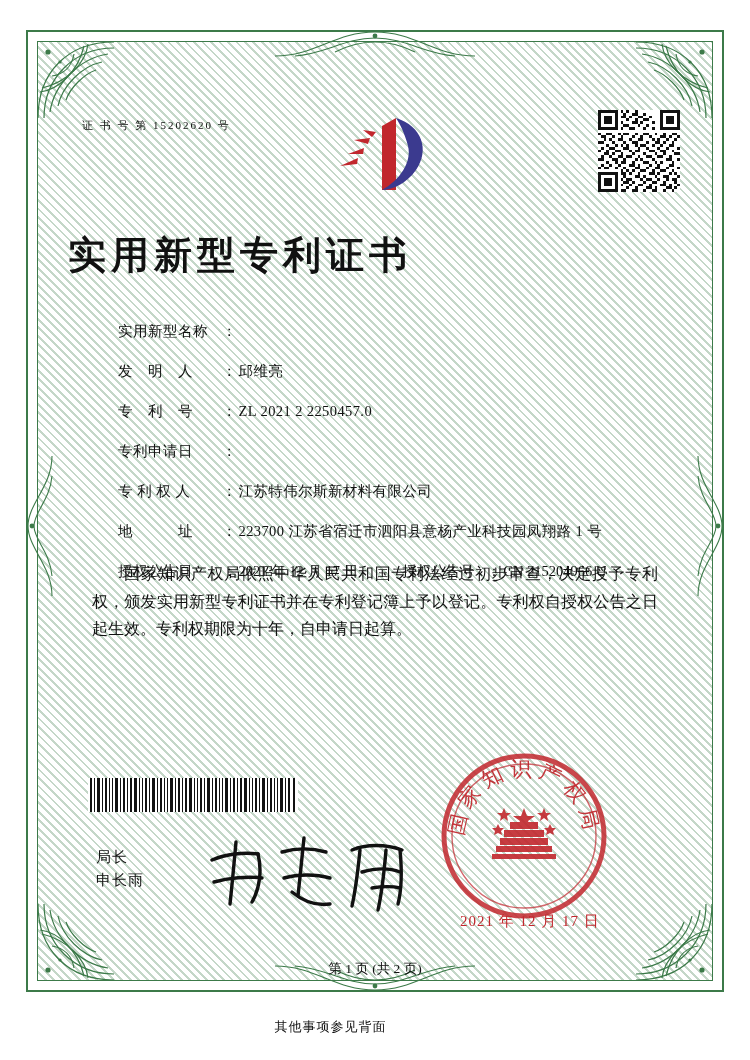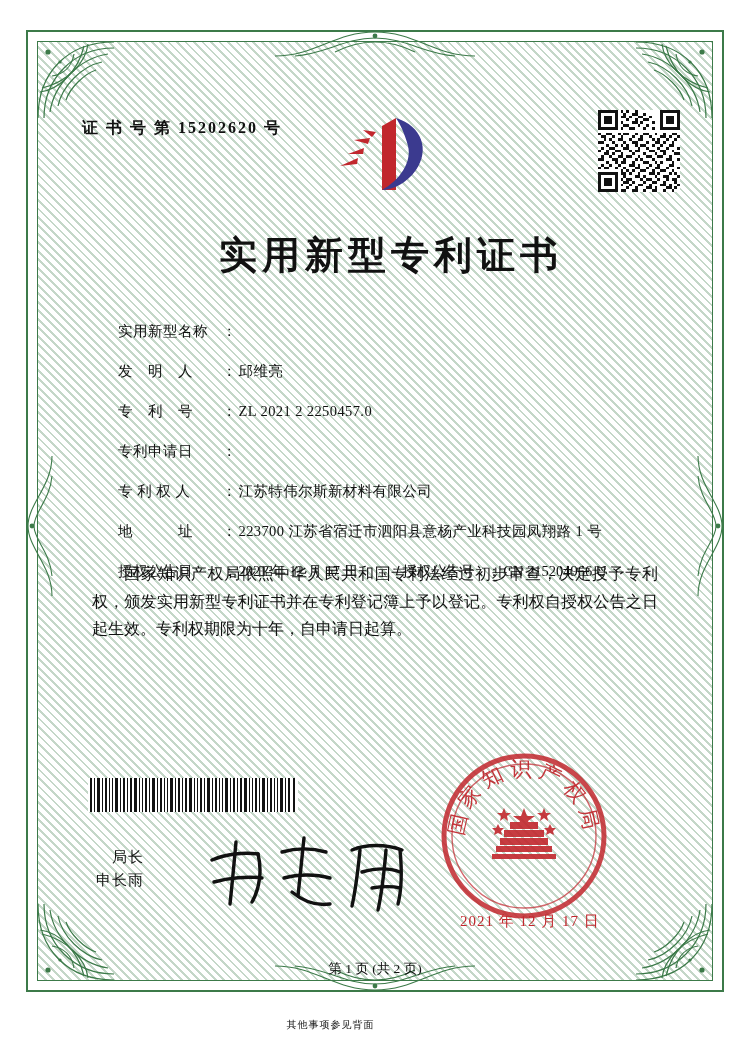--- a/index.html
+++ b/index.html
@@ -81,43 +81,42 @@
   
   .content {
     position: absolute;
     left: 60px; top: 60px;
     width: 630px; height: 905px;
   }
 
   .cert-no {
     position: absolute;
     left: 22px; top: 58px;
-    font-size: 16px;
+    font-size: 11px;
     letter-spacing: 2px;
     color: #111;
-    font-weight: bold;
   }
 
   .logo {
     position: absolute;
     left: 270px; top: 52px;
     width: 110px; height: 90px;
   }
 
   .qr {
     position: absolute;
     left: 538px; top: 50px;
     width: 82px; height: 82px;
   }
 
   .title {
     position: absolute;
-    left: 16px; top: 170px;
+    left: 8px; top: 170px;
     width: 630px;
-    text-align: center;
+    text-align: left;
     font-size: 38px;
     font-weight: bold;
     letter-spacing: 5px;
     color: #111;
     font-family: "Liberation Serif", "DejaVu Serif", serif;
   }
 
   .fields {
     position: absolute;
     left: 32px; top: 262px;
@@ -181,21 +180,20 @@
     letter-spacing: 1px;
   }
 
   .director {
     position: absolute;
     left: 36px; top: 786px;
     font-size: 15px;
     line-height: 1.55;
     color: #111;
     letter-spacing: 1px;
-    text-align: right;
   }
 
   .signature {
     position: absolute;
     left: 140px; top: 770px;
     width: 250px; height: 90px;
   }
 
   .page-no {
     position: absolute;
@@ -204,21 +202,21 @@
     text-align: center;
     font-size: 13.5px;
     color: #111;
   }
 
   .footer-note {
     position: absolute;
     left: 0; top: 1018px;
     width: 661px;
     text-align: center;
-    font-size: 10px;
+    font-size: 13px;
     color: #111;
     letter-spacing: 1px;
   }
 </style>
 </head>
 <body>
 
 <div class="page">
 
   <div class="border-fill"></div>

